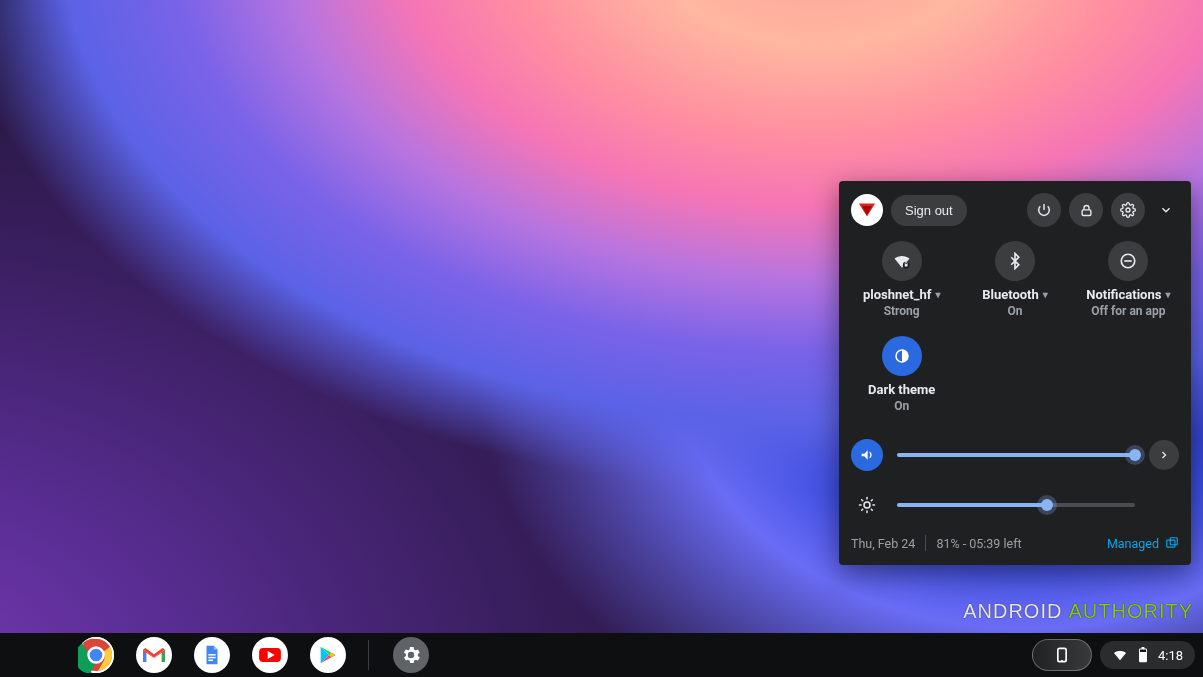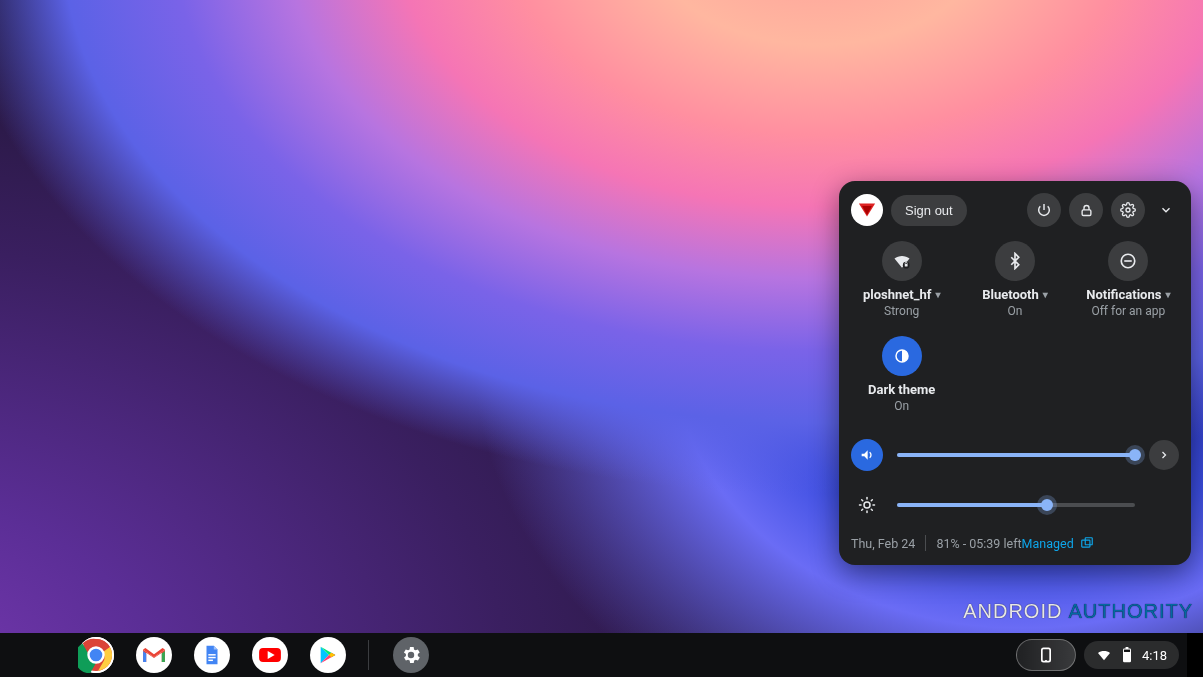--- a/index.html
+++ b/index.html
@@ -15,21 +15,21 @@
   .wallpaper {
     position: absolute; inset: 0 0 44px 0;
     background:
       radial-gradient(1400px 900px at 68% -10%, #ff9f9a 0%, #ffb7a0 12%, #ff8fa0 22%, #f575b5 30%, #b774e0 38%, #7a63e8 46%, #5b62e6 54%, transparent 62%),
       radial-gradient(1000px 800px at 85% 55%, #1f2a8c 0%, #2a35b5 15%, #3b4de0 25%, #6a6cf5 35%, transparent 55%),
       radial-gradient(1400px 1000px at -10% 110%, #7a3ab5 0%, #5b2e96 20%, #3a1f60 45%, #2a1946 60%, #000 90%),
       linear-gradient(120deg, #e9b4c8 0%, #d7a0d5 10%, #9c74d4 25%, #6b50c8 45%, #2f2a7c 70%, #0c0b28 100%);
   }
   
   .shelf {
-    position: absolute; left:0; right:16px; bottom:0; height:44px;
+    position: absolute; left:0; right:0; bottom:0; height:44px;
     background:#0e0f11;
     display:flex; align-items:center; justify-content:space-between;
     padding: 0 8px 0 78px;
   }
   .shelf-left { display:flex; align-items:center; gap:22px; }
   .app-circle {
     width:36px; height:36px; border-radius:50%;
     background:#fff; display:flex; align-items:center; justify-content:center;
     position:relative;
   }
@@ -49,21 +49,21 @@
   .files-pill{
     width:60px; height:32px; border-radius:16px;
     background: linear-gradient(90deg, rgba(255,255,255,.08), rgba(255,255,255,.18));
     border:1px solid rgba(255,255,255,.3);
     display:flex; align-items:center; justify-content:center; color:#fff;
   }
 
   
   .qs {
     position:absolute; right:12px; top:181px;
-    width:352px; border-radius:16px;
+    width:352px; border-radius:4px;
     background:#1f2022; color:#e8eaed;
     box-shadow: 0 8px 28px rgba(0,0,0,.45);
     padding: 0 0 8px 0;
   }
   .qs-header{
     display:flex; align-items:center; gap:8px;
     padding:12px 12px 6px 12px;
   }
   .avatar{ width:32px; height:32px; border-radius:50%; background:#fff; display:flex; align-items:center; justify-content:center; overflow:hidden; }
   .btn-pill{
@@ -81,53 +81,53 @@
     padding: 8px 6px 4px 6px; row-gap:18px;
   }
   .tile{ display:flex; flex-direction:column; align-items:center; text-align:center; gap:6px; }
   .tile .circle{
     width:40px; height:40px; border-radius:50%;
     display:flex; align-items:center; justify-content:center;
     background:#3c3d3f; color:#e8eaed;
   }
   .tile.active .circle{ background:#2a69e0; color:#fff; }
   .tile .label-row{ font-size:13px; color:#e8eaed; display:flex; align-items:center; gap:4px;font-weight:bold; }
-  .tile .sub{ font-size:12px; color:#9aa0a6; margin-top:-4px;}
+  .tile .sub{ font-size:12px; color:#9aa0a6; margin-top:-4px;font-weight:bold;}
   .caret{ font-size:10px; color:#9aa0a6; }
 
   .qs-slider-row{
     display:flex; align-items:center; gap:14px;
     padding: 4px 12px; margin-top:10px;
   }
   .slider-circle{
     width:32px; height:32px; border-radius:50%; display:flex; align-items:center; justify-content:center;
   }
   .slider{ flex:1; position:relative; height:4px; border-radius:2px; background:#4b4d50;}
   .slider .fill{ position:absolute; left:0; top:0; bottom:0; background:#8ab4f8; border-radius:2px;}
   .slider .thumb{ position:absolute; top:50%; transform:translate(-50%,-50%); width:12px; height:12px; border-radius:50%; background:#8ab4f8; box-shadow:0 0 0 4px rgba(138,180,248,.25);}
   .chev-circle{
     width:30px; height:30px; border-radius:50%; background:#3c3d3f;
     display:flex; align-items:center; justify-content:center; color:#e8eaed; cursor:pointer;
   }
   .qs-footer{
-    display:flex; align-items:center; 
+    display:flex; align-items:center; justify-content:space-between;
     padding:10px 12px 6px 12px; font-size:12.5px; color:#9aa0a6;
   }
   .qs-footer .left{ display:flex; align-items:center; gap:10px;}
   .qs-footer .left .sep{ width:1px; height:16px; background:#4b4d50; }
   .qs-footer .right{ display:flex; align-items:center; gap:6px; color:#0ea5e9;}
   .managed-icon{ width:14px; height:14px; }
 
   .watermark{
     position:absolute; right:10px; bottom:54px;
     font-family: Impact, 'Arial Black', sans-serif;
     letter-spacing:1px; font-size:20px; color:rgba(255,255,255,.9);
     text-shadow: 0 0 1px #000; display:flex; gap:6px; align-items:center;
   }
-  .watermark .auth{ color:#0369a1;}
+  .watermark .auth{ color:#84cc16;}
   svg{ display:block; }
 </style>
 </head>
 <body>
 
 <div class="wallpaper"></div>
 
 <div class="qs">
   <div class="qs-header">
     <div class="avatar">

